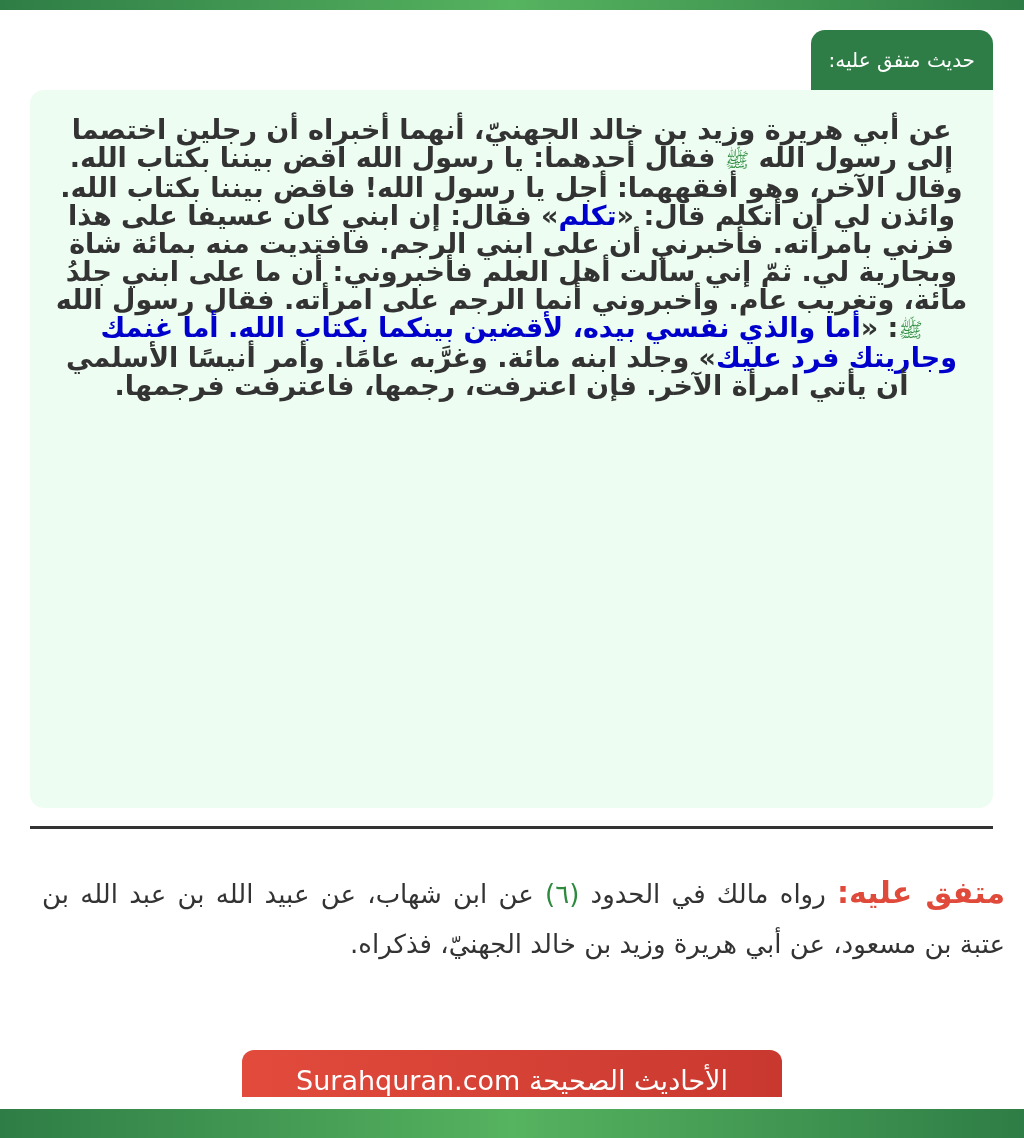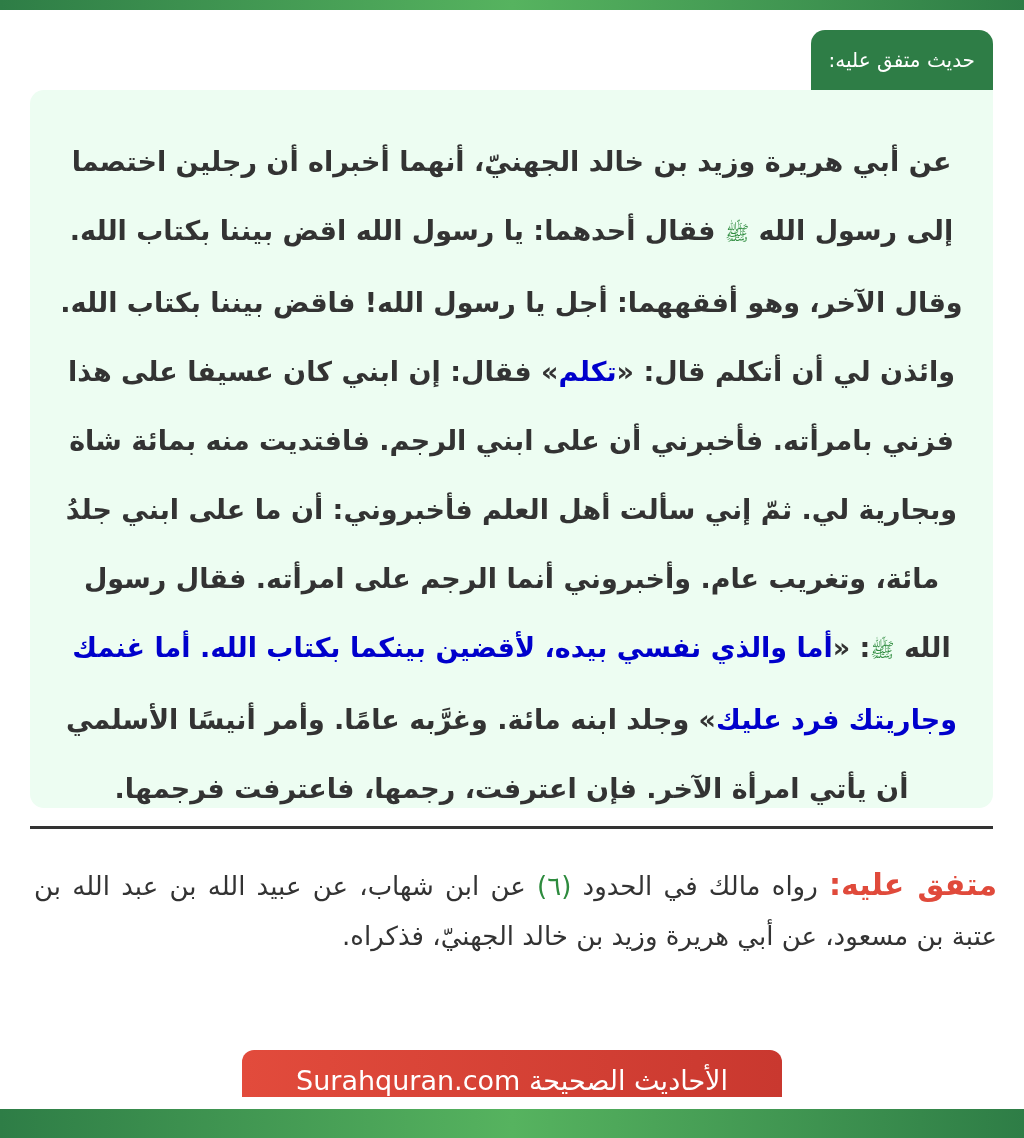--- a/index.html
+++ b/index.html
@@ -37,35 +37,35 @@
     background: #edfdf2;
     border-radius: 14px 0 14px 14px;
     box-sizing: border-box;
     padding: 26px 18px 0 18px;
   }
   .hadith-text {
     direction: rtl;
     text-align: center;
     font-weight: bold;
     font-size: 27px;
-    line-height: 69px;
+    line-height: 28px;
     color: #333333;
-    margin: 11px;
+    margin: 0;
   }
   .quote { color: #0000cc; }
   .saw { color: #2e8b3e; font-size: 20px; font-weight: normal; }
   .divider {
     position: absolute; left: 30px; top: 826px;
     width: 963px; height: 3px; background: #333333;
   }
   .source {
     position: absolute; left: 30px; top: 856px; width: 963px;
     direction: rtl; text-align: justify;
     font-size: 26px; line-height: 50px; color: #333333;
-    margin: 4px;
+    margin: 12px;
   }
   .source-label { color: #e04a3b; font-weight: bold; font-size: 30px; }
   .source-num { color: #2e8b3e; }
   .footer-tab {
     position: absolute; left: 242px; top: 1050px;
     width: 540px; height: 47px;
     background: linear-gradient(90deg, #e24b3c 0%, #c9382f 100%);
     border-radius: 12px 12px 0 0;
     color: #ffffff; font-size: 27px;
     line-height: 62px; text-align: center;

